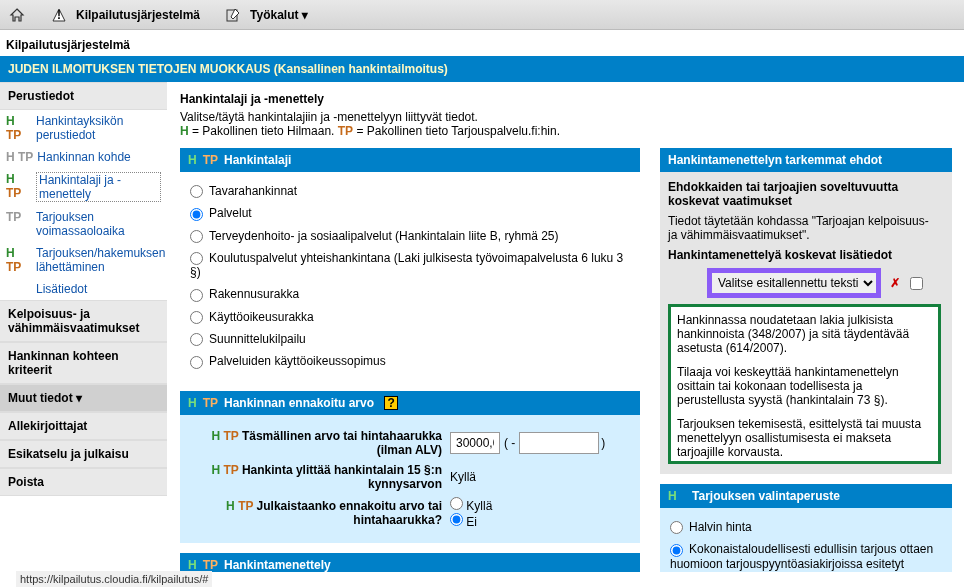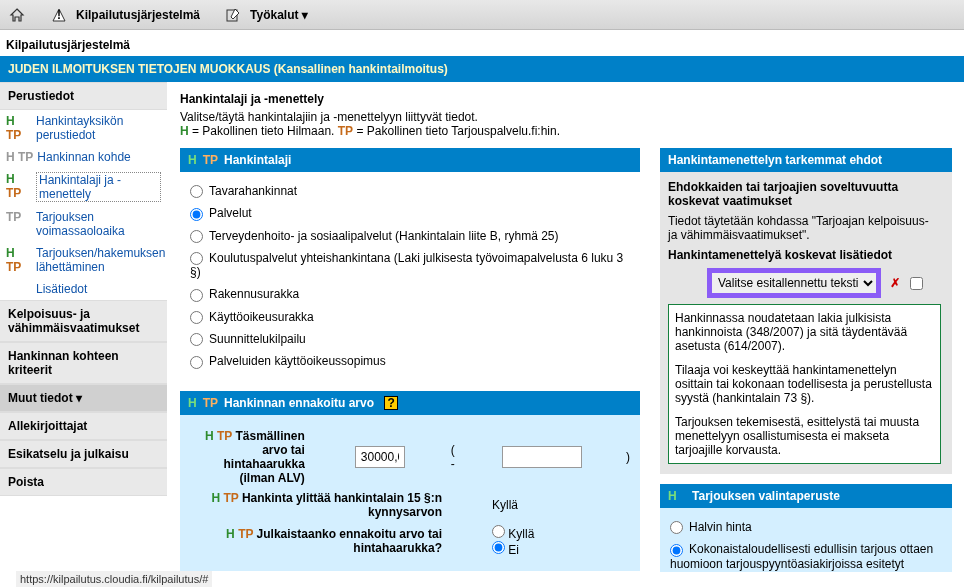--- a/index.html
+++ b/index.html
@@ -42,34 +42,34 @@
 .panel-head .h { color: #7ade7a; }
 .panel-head .tp { color: #ffb060; }
 .panel-head .help { background: #ffcc00; color: #000; width: 14px; height: 14px; display: inline-flex; align-items: center; justify-content: center; font-weight: bold; border: 1px solid #000; margin-left: 4px; }
 
 .panel-body { background: #fff; padding: 8px 10px; border: none; }
 .panel-body.lightblue { background: #d4efff; }
 
 .radio-list label { display: block; padding: 4px 0; cursor: pointer; }
 .radio-list input { margin-right: 6px; vertical-align: middle; }
 
-.form-row { display: flex; align-items: center; margin: 6px 0; gap: 42px; }
+.form-row { display: flex; align-items: center; margin: 6px 0; }
 .form-row .lab { text-align: right; padding-right: 8px; font-weight: bold; }
 .form-row .lab .h { color: #2e8b2e; }
 .form-row .lab .tp { color: #c56a1a; }
 .form-row .lab .txt { color: #000; font-weight: bold; }
 .form-row input[type=text] { border: 1px solid #999; padding: 3px 5px; font-size: 12px; }
 
 .right-section-head { background: #0080c8; color: #fff; padding: 5px 8px; font-weight: bold; }
 .right-body { background: #e5e5e5; padding: 8px 11px 10px 8px; }
 .right-body b { font-weight: bold; }
 .right-body .row { margin-bottom: 6px; }
 .right-body select { width: 174px; padding: 2px; border: 5px solid #8b5cf6; margin-left: 39px; }
 .right-body .redx { color: #c00; font-weight: bold; margin-left: 6px; cursor: pointer; }
-.textarea { width: 100%; height: 160px; background: #fff; border: 1px solid #15803d; padding: 6px; font-size: 11px; overflow: hidden; }
+.textarea { width: 100%; height: 160px; background: #fff; border: 3px solid #15803d; padding: 6px; font-size: 11px; overflow: hidden; }
 .textarea p { margin-bottom: 10px; }
 
 .statusbar { position: absolute; bottom: 0; left: 16px; font-size: 11px; color: #333; padding: 2px 4px; background: #f0f0f0; }
 
 .spacer { height: 10px; }
 </style>
 </head>
 <body>
 
 <div class="topbar">

